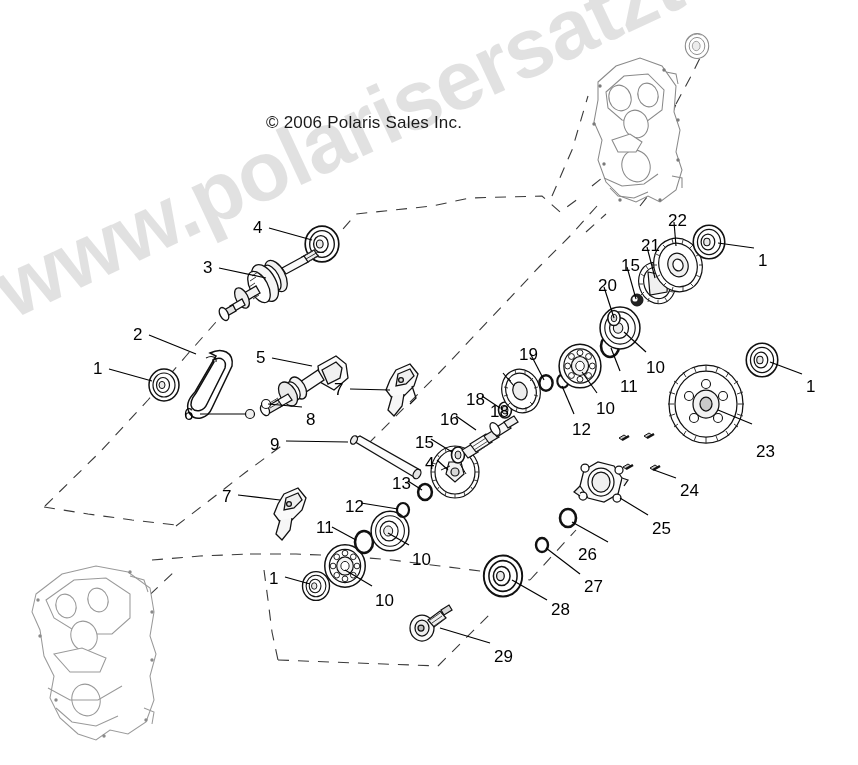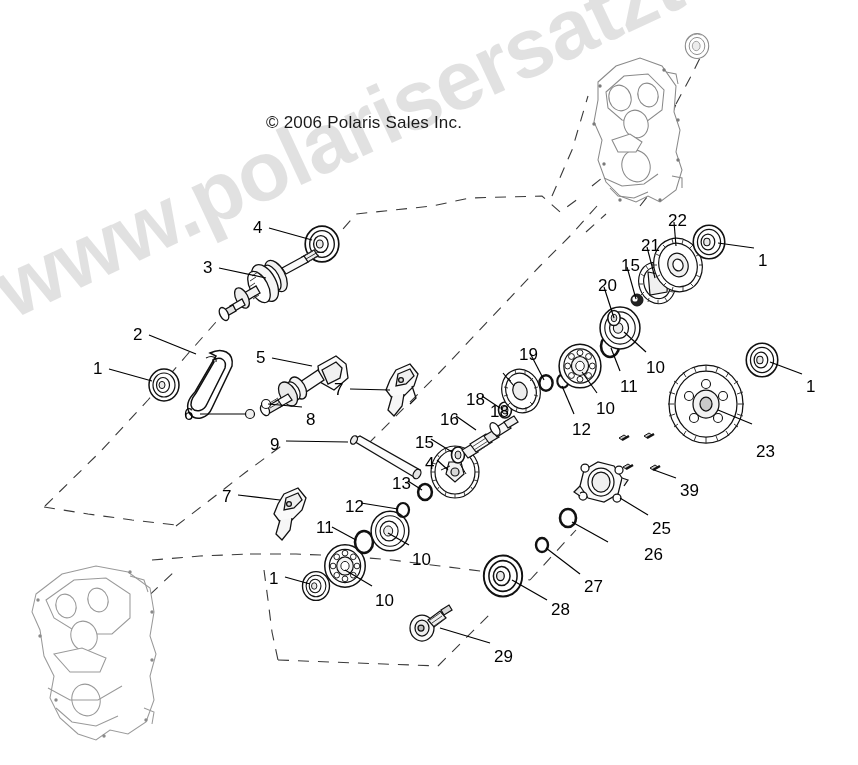--- a/index.html
+++ b/index.html
@@ -555,20 +555,20 @@
       <div class="callout" style="left: 596px; top: 400px;">10</div>
       <div class="callout" style="left: 620px; top: 378px;">11</div>
       <div class="callout" style="left: 646px; top: 359px;">10</div>
       <div class="callout" style="left: 598px; top: 277px;">20</div>
       <div class="callout" style="left: 621px; top: 257px;">15</div>
       <div class="callout" style="left: 641px; top: 237px; text-align: right;">21</div>
       <div class="callout" style="left: 668px; top: 212px;">22</div>
       <div class="callout" style="left: 758px; top: 252px;">1</div>
       <div class="callout" style="left: 806px; top: 378px;">1</div>
       <div class="callout" style="left: 756px; top: 428px; margin-top: 15px;">23</div>
-      <div class="callout" style="left: 680px; top: 482px;">39</div>
+      <div class="callout" style="left: 680px; top: 482px;">24</div>
       <div class="callout" style="left: 652px; top: 520px;">25</div>
-      <div class="callout" style="left: 644px; top: 546px;">26</div>
+      <div class="callout" style="left: 578px; top: 546px;">26</div>
       <div class="callout" style="left: 584px; top: 578px;">27</div>
       <div class="callout" style="left: 551px; top: 601px;">28</div>
       <div class="callout" style="left: 494px; top: 648px;">29</div>
     </div>
 </div>
 
 </body></html>

